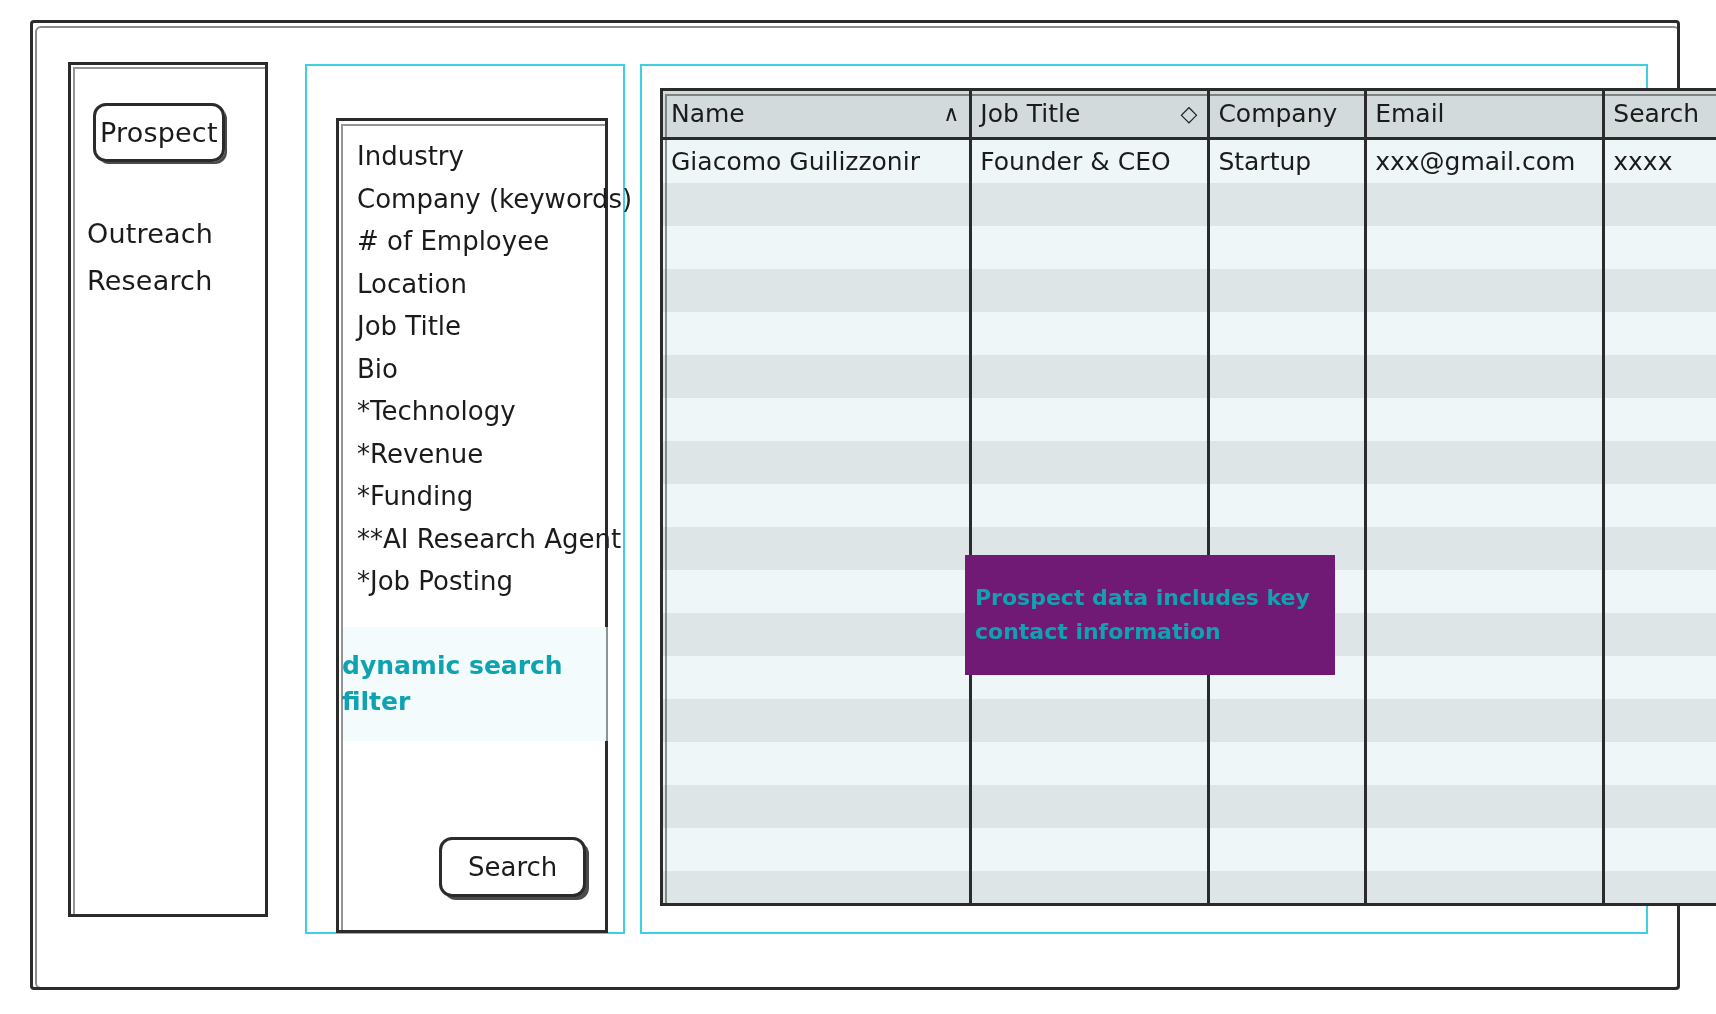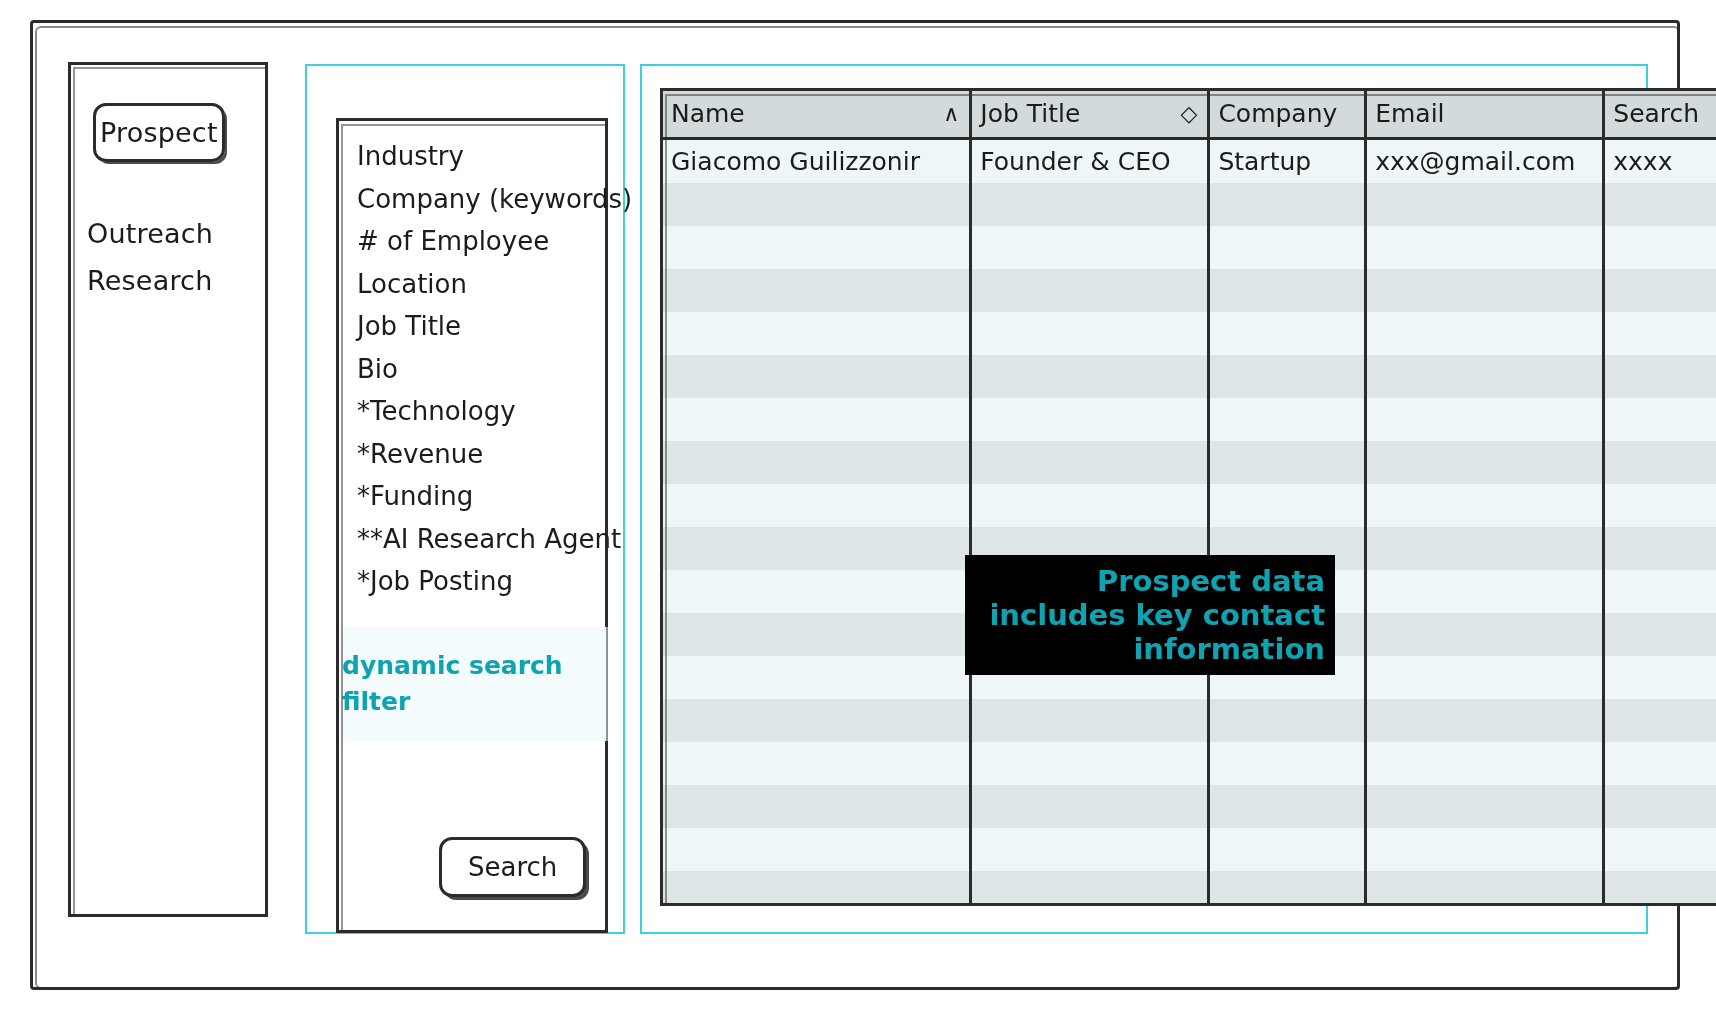--- a/index.html
+++ b/index.html
@@ -208,26 +208,26 @@
     font-size: 22px;
     line-height: 1;
     color: #1b1b1b;
   }
   .table-note {
     position: absolute;
     left: 965px;
     top: 555px;
     width: 370px;
     height: 120px;
-    background: #000000;
+    background: #701a75;
     color: #0fa3b1;
     font-weight: bold;
-    font-size: 29px;
+    font-size: 22px;
     line-height: 34px;
-    text-align: right;
+    text-align: left;
     display: flex;
     align-items: center;
     justify-content: center;
     box-sizing: border-box;
     padding: 0 10px;
   }
 </style>
 </head>
 <body>
 

